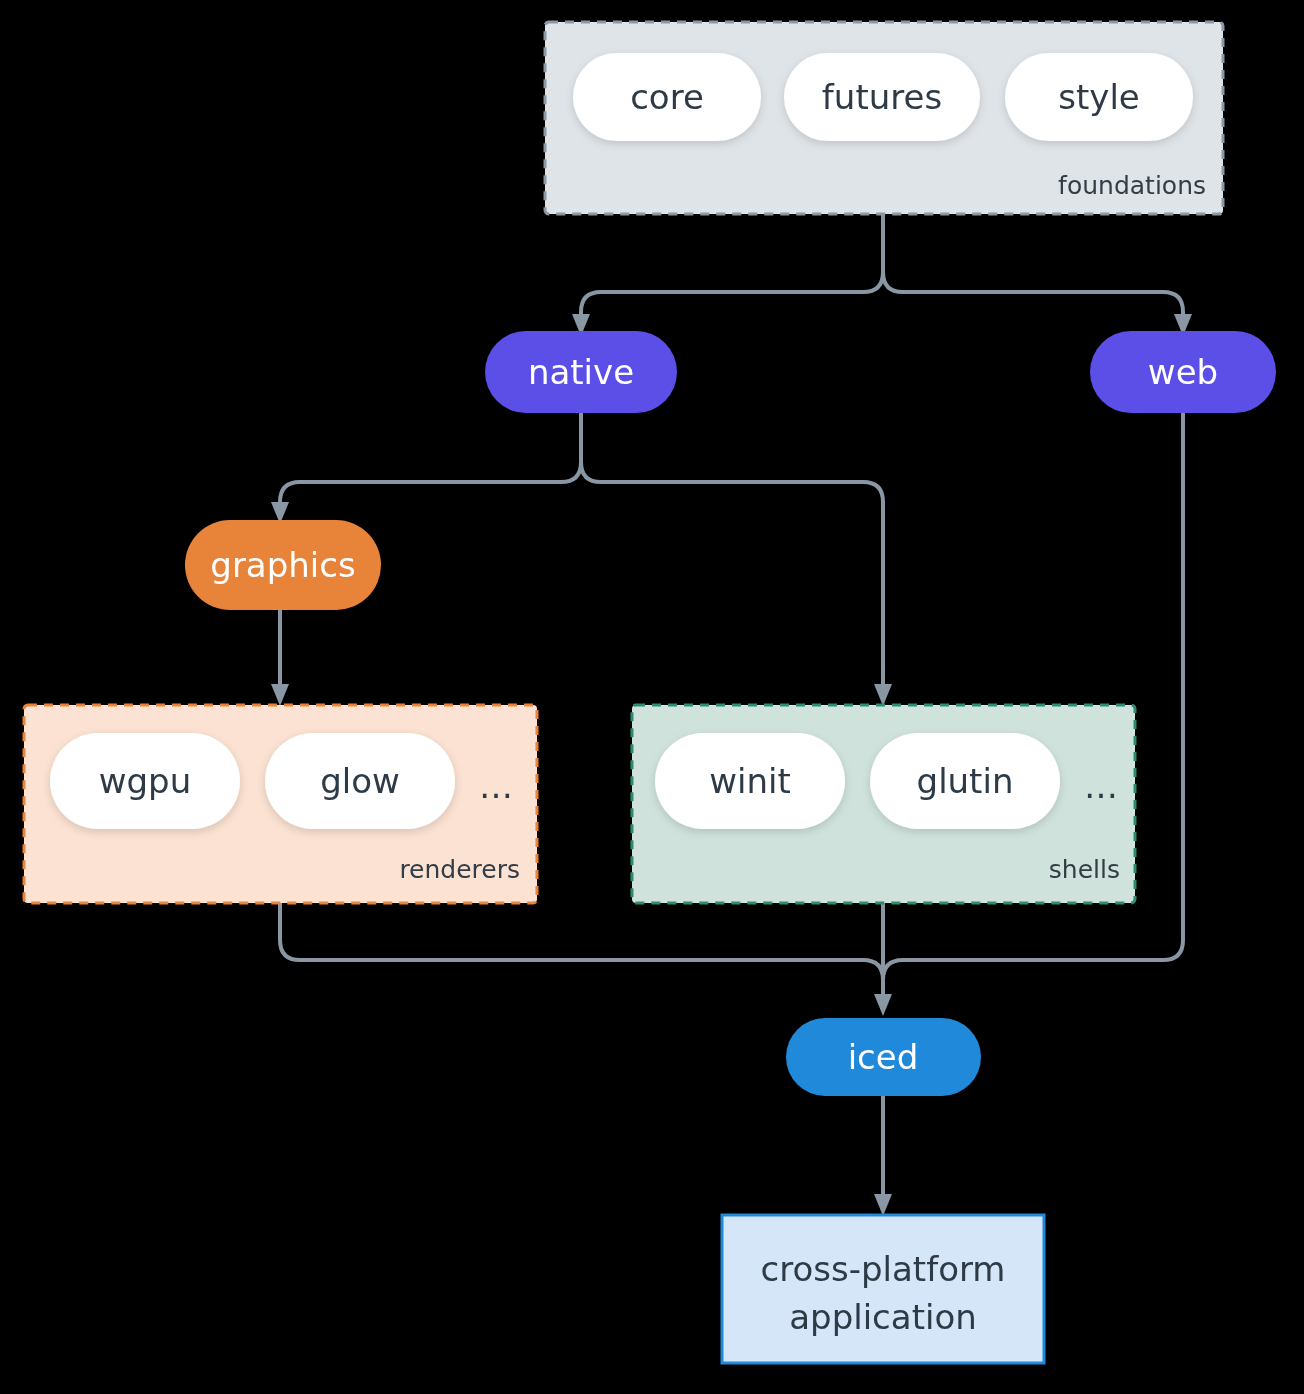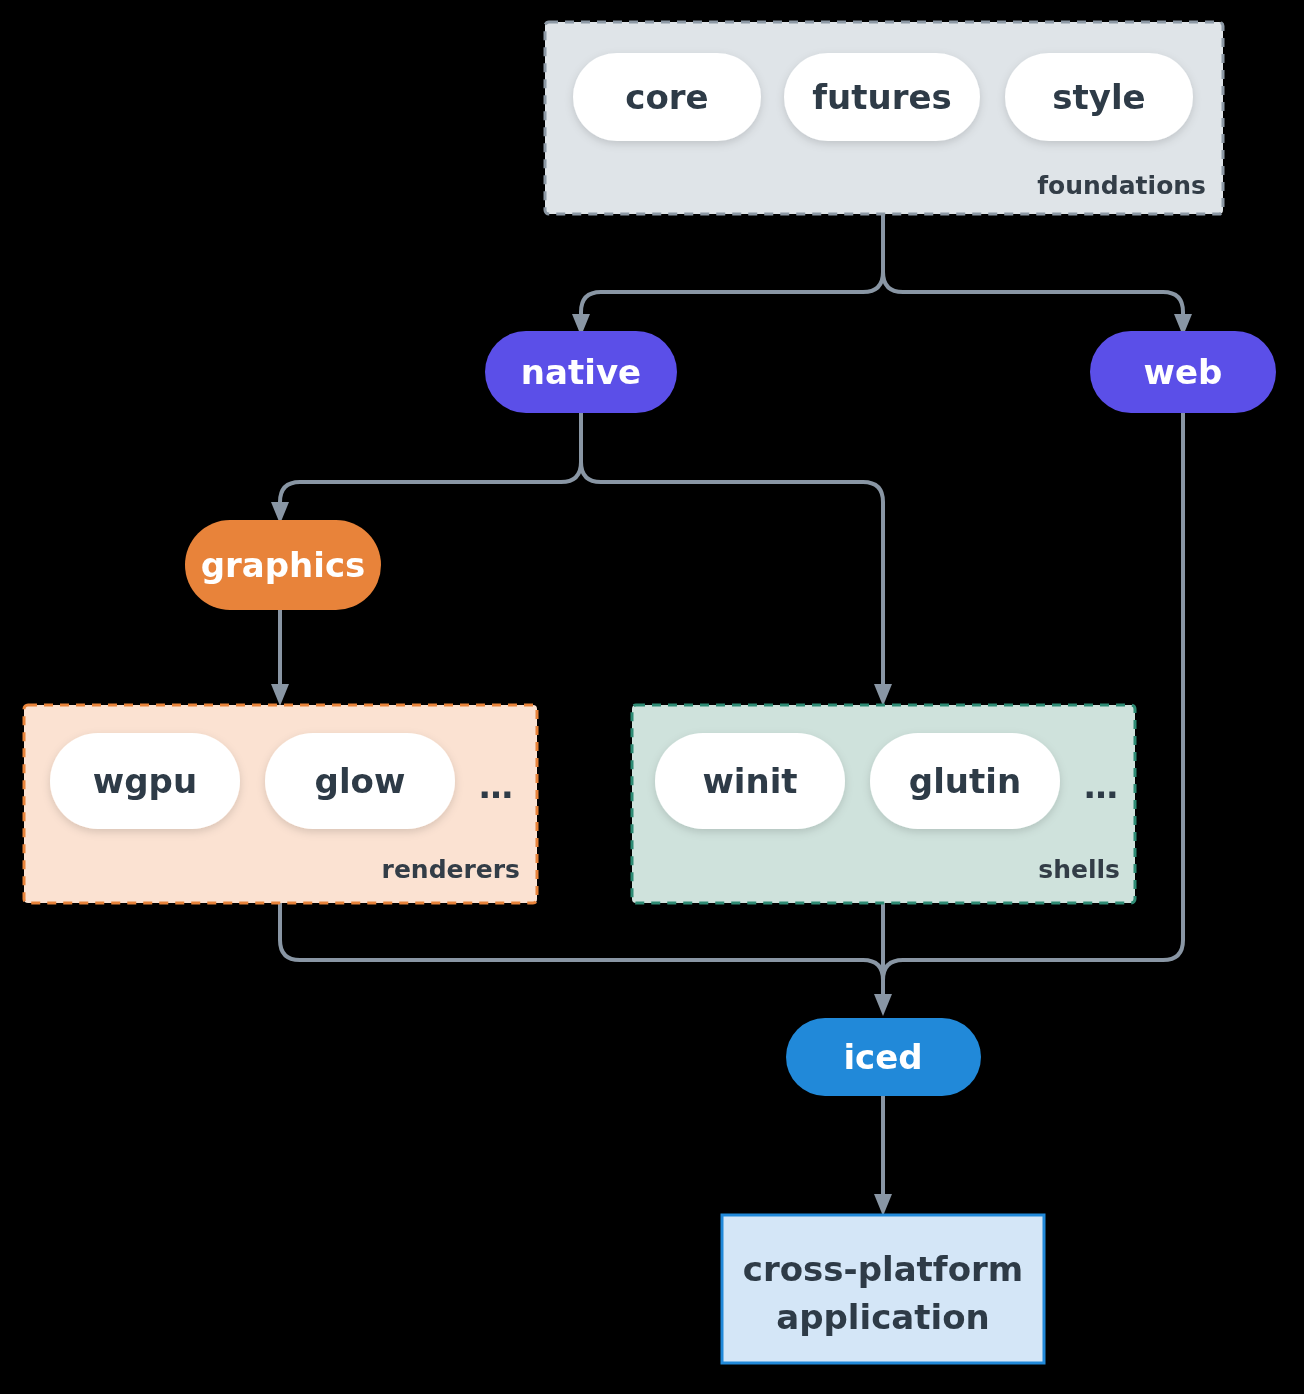--- a/index.html
+++ b/index.html
@@ -7,21 +7,20 @@
     padding: 0;
     background: #000000;
   }
   #diagram-root {
     position: relative;
     width: 1304px;
     height: 1394px;
     background: #000000;
     overflow: hidden;
     font-family: "DejaVu Sans", "Liberation Sans", sans-serif;
-    font-weight: bold;
   }
   svg.diagram-canvas {
     position: absolute;
     inset: 0;
     width: 1304px;
     height: 1394px;
     display: block;
   }
   .grp-box {
     stroke-width: 3;

